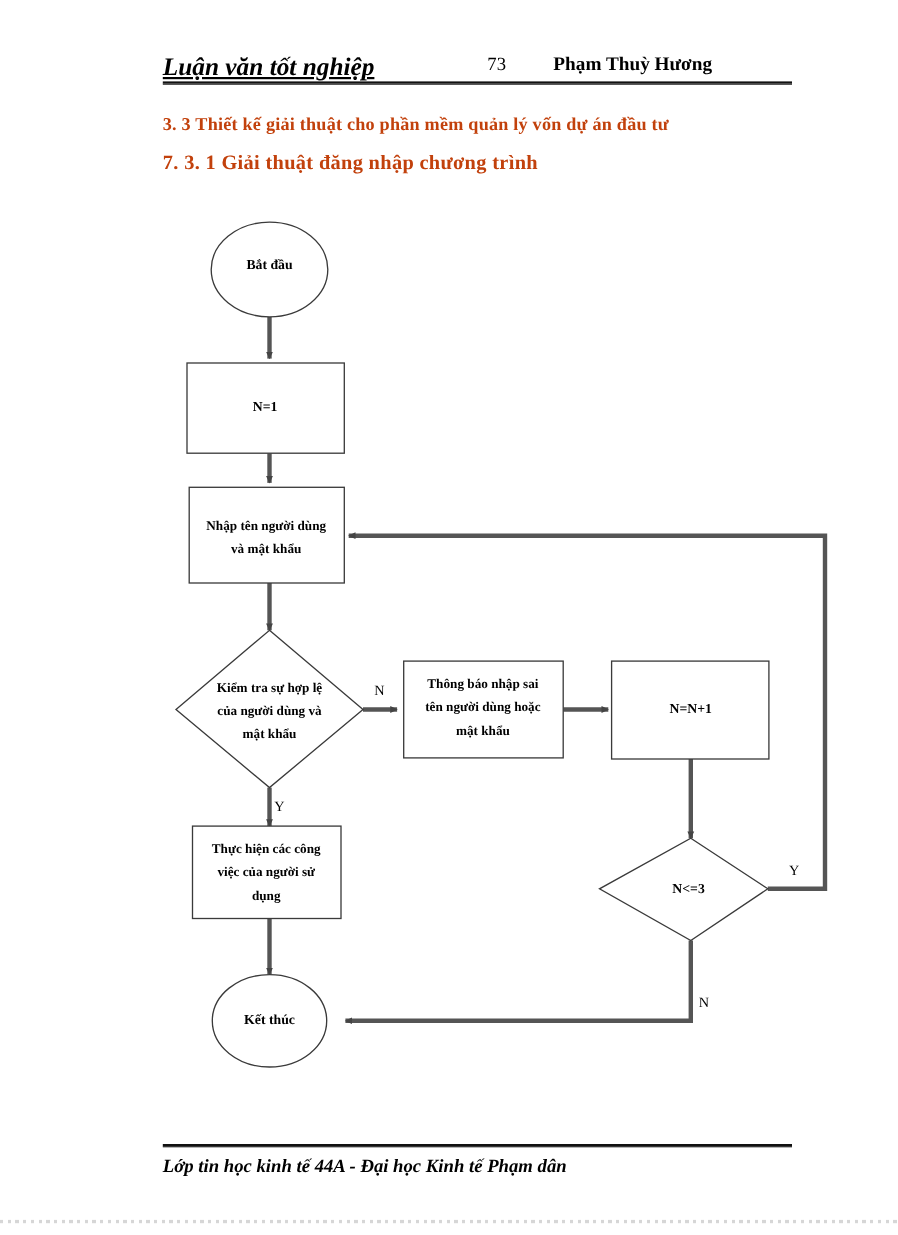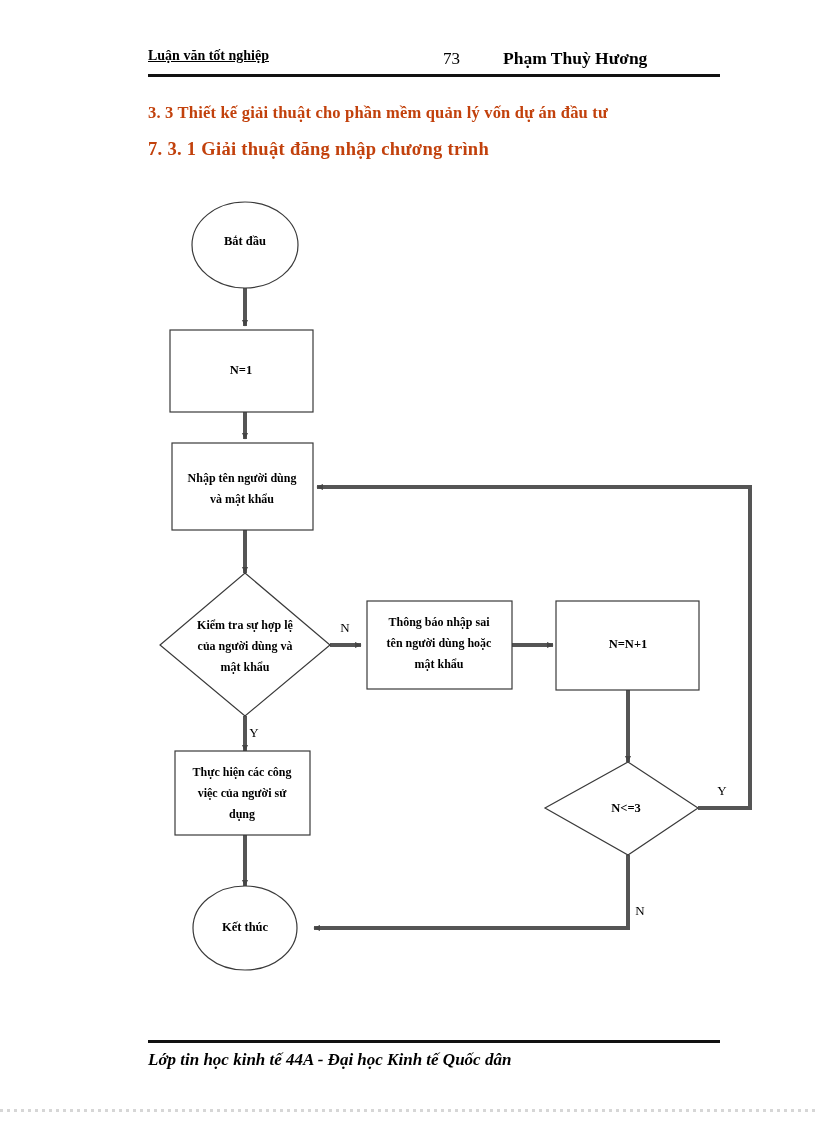--- a/index.html
+++ b/index.html
@@ -30,22 +30,23 @@
   }
   .header-row {
     position: relative;
     display: block;
     height: 26px;
   }
   .header-left {
     position: absolute;
     left: 0px;
     top: 0px;
-    font-size: 14px;
-    font-weight: bold;
+    font-size: 23px;
+    font-weight: bold;
+    font-style: italic;
     text-decoration: underline;
     white-space: nowrap;
   }
   .header-page {
     position: absolute;
     left: 295px;
     top: 1px;
     font-size: 17px;
     white-space: nowrap;
   }
@@ -284,18 +285,18 @@
       <text class="branch-label" x="722" y="795">Y</text>
 
       <text class="branch-label" x="640" y="915">N</text>
 
     </svg>
   </div>
 
 
   <div class="footer">
     <div class="footer-rule"></div>
-    <span class="footer-text">Lớp tin học kinh tế 44A - Đại học Kinh tế Quốc dân</span>
+    <span class="footer-text">Lớp tin học kinh tế 44A - Đại học Kinh tế Phạm dân</span>
   </div>
 
   <div class="scan-edge"></div>
 
 </div>
 
 </body></html>

